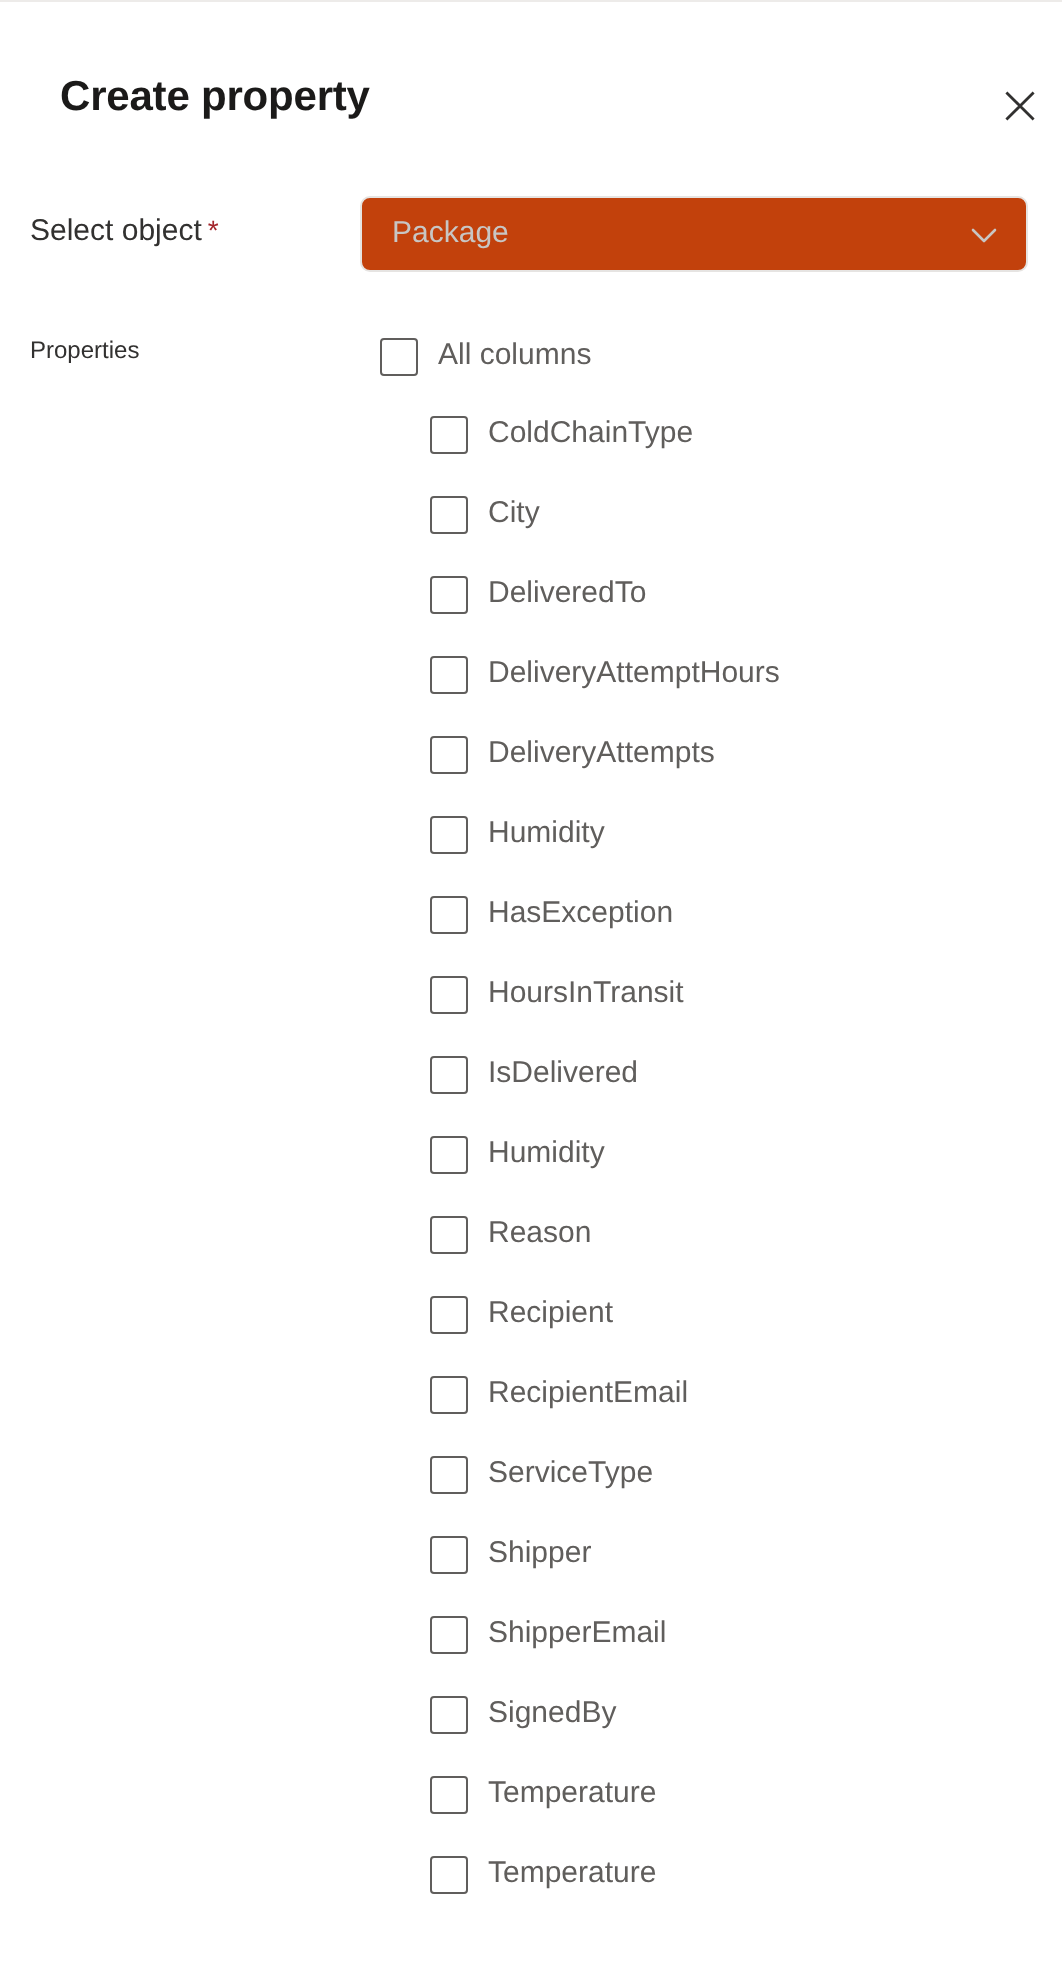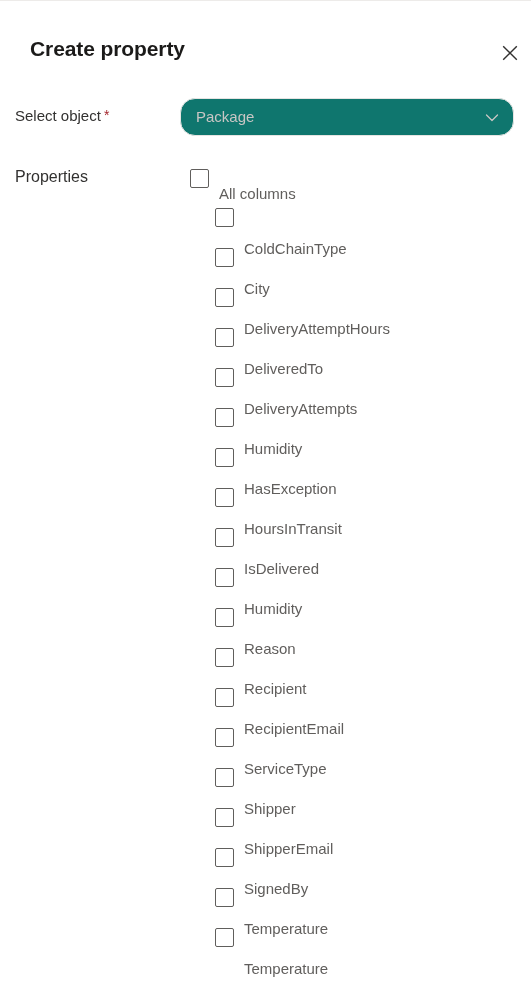--- a/index.html
+++ b/index.html
@@ -84,22 +84,22 @@
     position: relative;
     top: 1px;
   }
   .dropdown {
     position: absolute;
     left: 180px;
     top: 0;
     width: 334px;
     height: 38px;
     border: 1px solid #e6e4e2;
-    border-radius: 15px;
-    background: #0f766e;
+    border-radius: 5px;
+    background: #c2410c;
     box-sizing: border-box;
     cursor: pointer;
   }
   .dropdown-value {
     position: absolute;
     left: 15px;
     top: 9px;
     font-size: 15px;
     color: #c8c6c4;
     white-space: nowrap;
@@ -111,21 +111,21 @@
     width: 14px;
     height: 12px;
   }
   .dropdown-chevron svg { display: block; }
 
   
   .properties-label {
     position: absolute;
     left: 15px;
     top: 167px;
-    font-size: 16px;
+    font-size: 12px;
     color: #323130;
     white-space: nowrap;
   }
 
   .all-columns-row {
     position: absolute;
     left: 190px;
     top: 166px;
     height: 22px;
     display: flex;
@@ -156,21 +156,20 @@
     box-sizing: border-box;
     margin-top: 1px;
   }
 
   .row-label {
     margin-left: 10px;
     font-size: 15px;
     color: #605e5c;
     line-height: 20px;
     white-space: nowrap;
-    margin-top: 32px;
   }
   .row-label.strong {
     color: #605e5c;
   }
 </style>
 </head>
 <body>
 
 <div class="panel">
 
@@ -211,28 +210,28 @@
       <div class="column-row">
         <span class="checkbox"></span>
         <span class="row-label">ColdChainType</span>
       </div>
       <div class="column-row">
         <span class="checkbox"></span>
         <span class="row-label">City</span>
       </div>
       <div class="column-row">
         <span class="checkbox"></span>
+        <span class="row-label">DeliveredTo</span>
+      </div>
+      <div class="column-row">
+        <span class="checkbox"></span>
         <span class="row-label">DeliveryAttemptHours</span>
       </div>
       <div class="column-row">
         <span class="checkbox"></span>
-        <span class="row-label">DeliveredTo</span>
-      </div>
-      <div class="column-row">
-        <span class="checkbox"></span>
         <span class="row-label">DeliveryAttempts</span>
       </div>
       <div class="column-row">
         <span class="checkbox"></span>
         <span class="row-label">Humidity</span>
       </div>
       <div class="column-row">
         <span class="checkbox"></span>
         <span class="row-label">HasException</span>
       </div>

